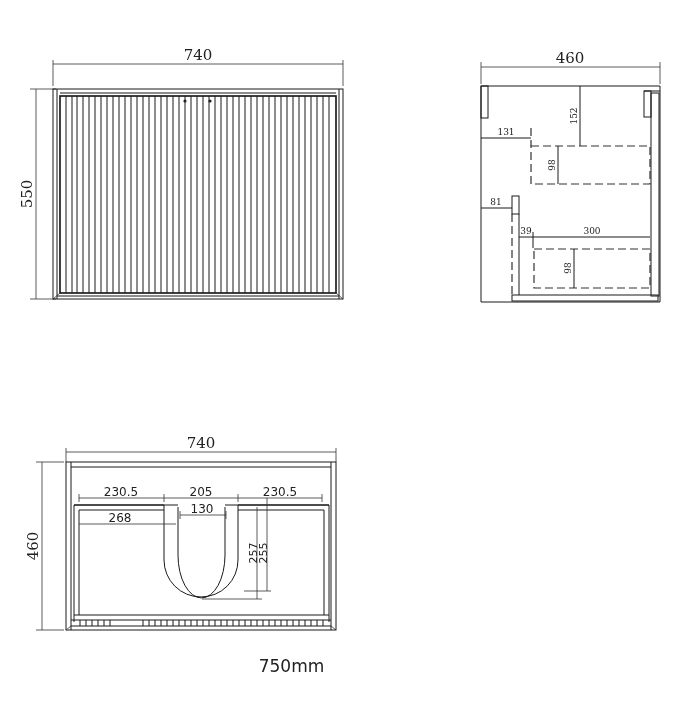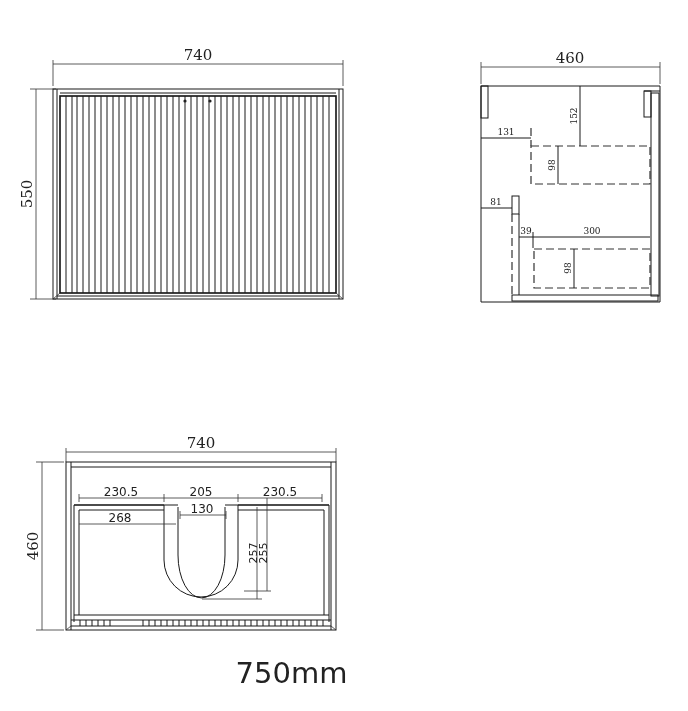--- a/index.html
+++ b/index.html
@@ -6,21 +6,21 @@
     body { width: 688px; height: 711px; position: relative; overflow: hidden; }
     svg.drawing { position: absolute; left: 0; top: 0; }
     .line { stroke: #1a1a1a; fill: none; stroke-width: 1; }
     .thin { stroke: #333; fill: none; stroke-width: 0.8; }
     .thick { stroke: #111; fill: none; stroke-width: 1.6; }
     .dash { stroke: #333; fill: none; stroke-width: 1.2; stroke-dasharray: 8 4; }
     .dimtxt { font-family: "DejaVu Serif", "Liberation Serif", serif; fill: #222; }
     .dimsans { font-family: "DejaVu Sans", "Liberation Sans", sans-serif; fill: #222; }
     .caption {
       position: absolute; left: 0; width: 583px; top: 656px; text-align: center;
-      font-family: "DejaVu Sans", "Liberation Sans", sans-serif; font-size: 29px; color: #222;
+      font-family: "DejaVu Sans", "Liberation Sans", sans-serif; font-size: 17px; color: #222;
       padding-left: 0;
     }
     .caption span { display: inline-block; position: relative; left: 0; }
   </style>
 </head>
 <body>
 
 <svg class="drawing" width="688" height="711" viewBox="0 0 688 711" xmlns="http://www.w3.org/2000/svg">
 
   <g>

